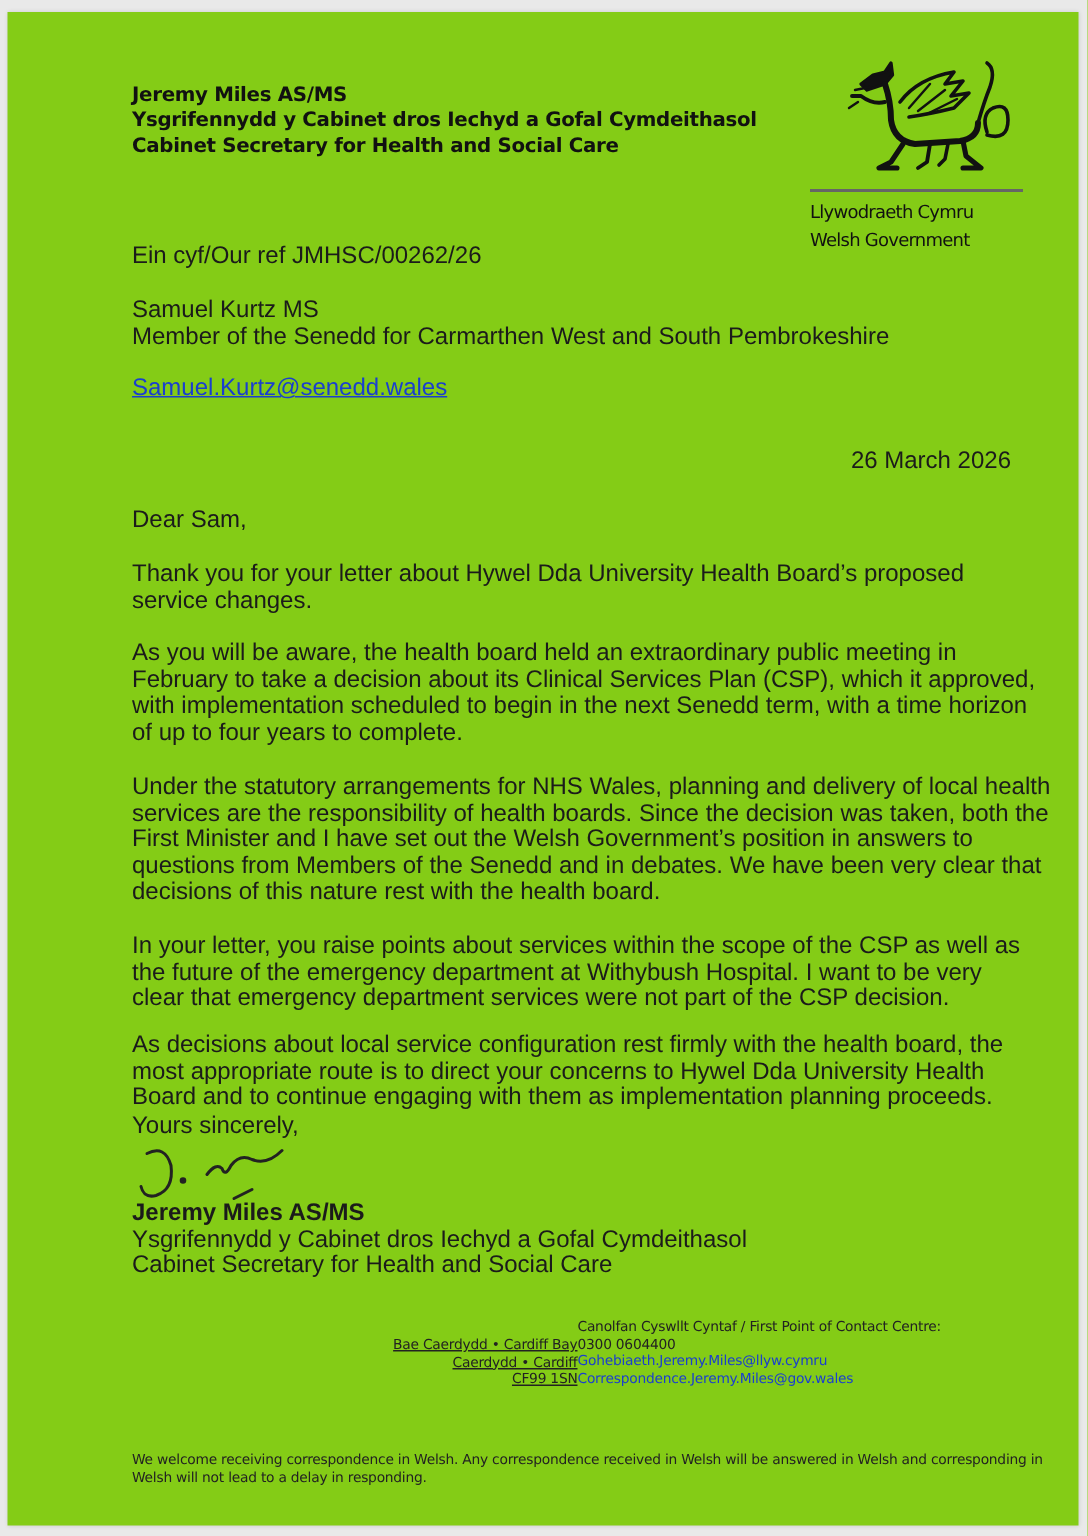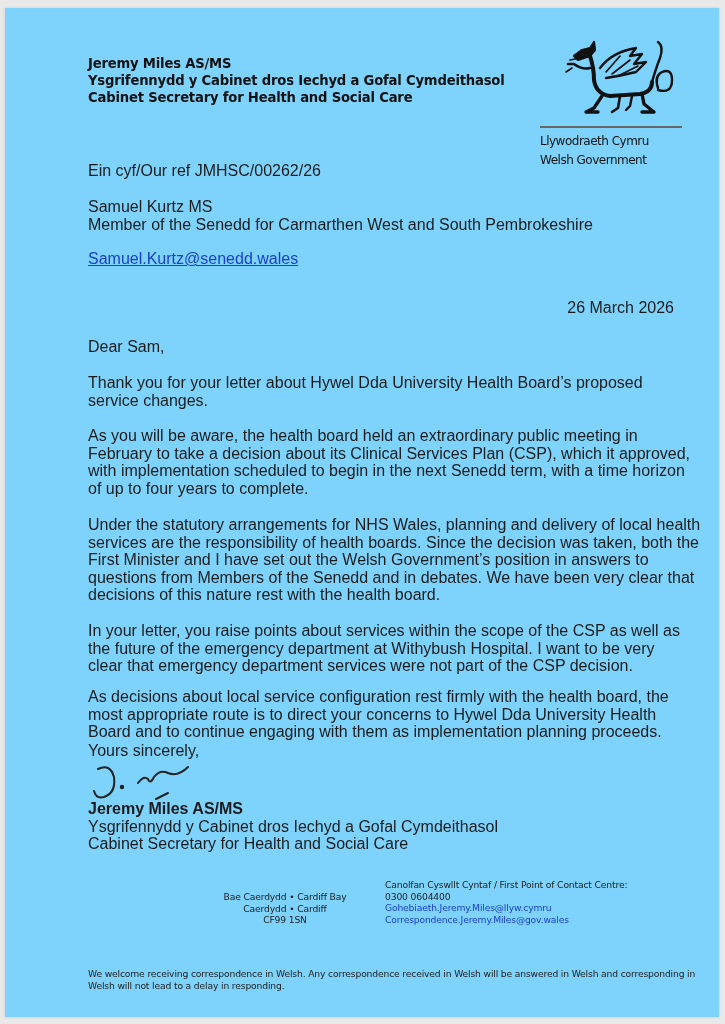--- a/index.html
+++ b/index.html
@@ -3,36 +3,36 @@
 <meta charset="utf-8">
 <style>
   html, body { margin: 0; padding: 0; }
   body {
     width: 725px; height: 1024px; background: #e9e9e9;
     position: relative; overflow: hidden;
     font-family: "Liberation Sans", sans-serif; color: #1a1a1a;
   }
   .sheet {
     position: absolute; left: 5px; top: 8px; width: 714px; height: 1009px;
-    background: #7dd3fc; box-shadow: 0 0 3px rgba(0,0,0,0.12);
+    background: #84cc16; box-shadow: 0 0 3px rgba(0,0,0,0.12);
   }
   .abs { position: absolute; }
   .hdr { font-family: "DejaVu Sans", sans-serif; font-size: 13.2px; line-height: 17px; color: #111; letter-spacing: -0.2px; }
   .hdr .b { font-weight: bold; }
   .logo { left: 535px; top: 30px; width: 150px; }
   .logo svg { display: block; margin: 0 auto 0 20px; }
   .logo .rule { height: 2px; background: #666; margin: 6px 0 4px 0; width: 142px; }
   .logo .lt { font-family: "DejaVu Sans", sans-serif; font-size: 12px; line-height: 19px; color: #111; letter-spacing: -0.5px; }
   .body-text { font-size: 16px; line-height: 17.6px; color: #1b1b1b; }
   a.email { color: #1a3fcf; text-decoration: underline; }
   .date { right: 45px; top: 291px; text-align: left; }
   .sig-block { left: 88px; top: 798px; }
   .sig-block .b { font-weight: bold; }
   .footer-small { font-family: "DejaVu Sans", sans-serif; font-size: 9.2px; line-height: 11.5px; color: #222; letter-spacing: -0.15px; }
-  .addr { left: 180px; top: 880px; width: 200px; text-align: center; }
+  .addr { left: 180px; top: 880px; width: 200px; text-align: right; text-decoration: underline; }
   .contact { left: 380px; top: 869px; width: 297px; }
   .contact a { color: #1a3fcf; }
 </style>
 </head>
 <body>
 
 <div class="sheet">
 
   <div class="abs hdr" style="left:83px; top:47px;">
     <div class="b">Jeremy Miles AS/MS</div>

